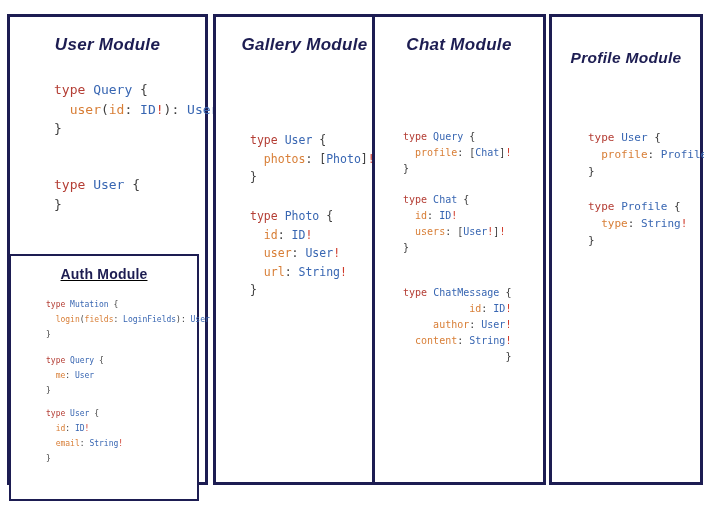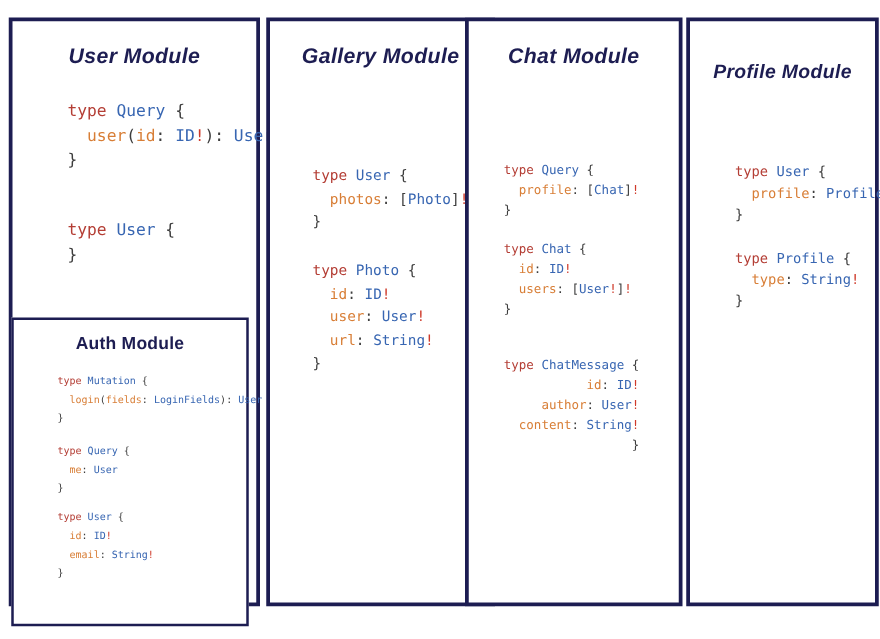--- a/index.html
+++ b/index.html
@@ -58,20 +58,21 @@
 
   .m4 .cb{left:14px;font-size:11px;line-height:17px;}
   .m4 .b0{top:112px;} .m4 .b1{top:181px;}
 
   .sub{
     position:absolute;
     box-sizing:border-box;
     left:-1px;top:237px;width:190px;height:247px;
     background:#fff;
     border:2px solid var(--border-navy);
+    text-decoration:underline;
   }
   .sub-title{
     margin:10px 4px 0;
     text-align:center;
     font-weight:700;
     font-size:14px;
     line-height:17px;
     color:var(--title-navy);
     letter-spacing:.2px;
   }

